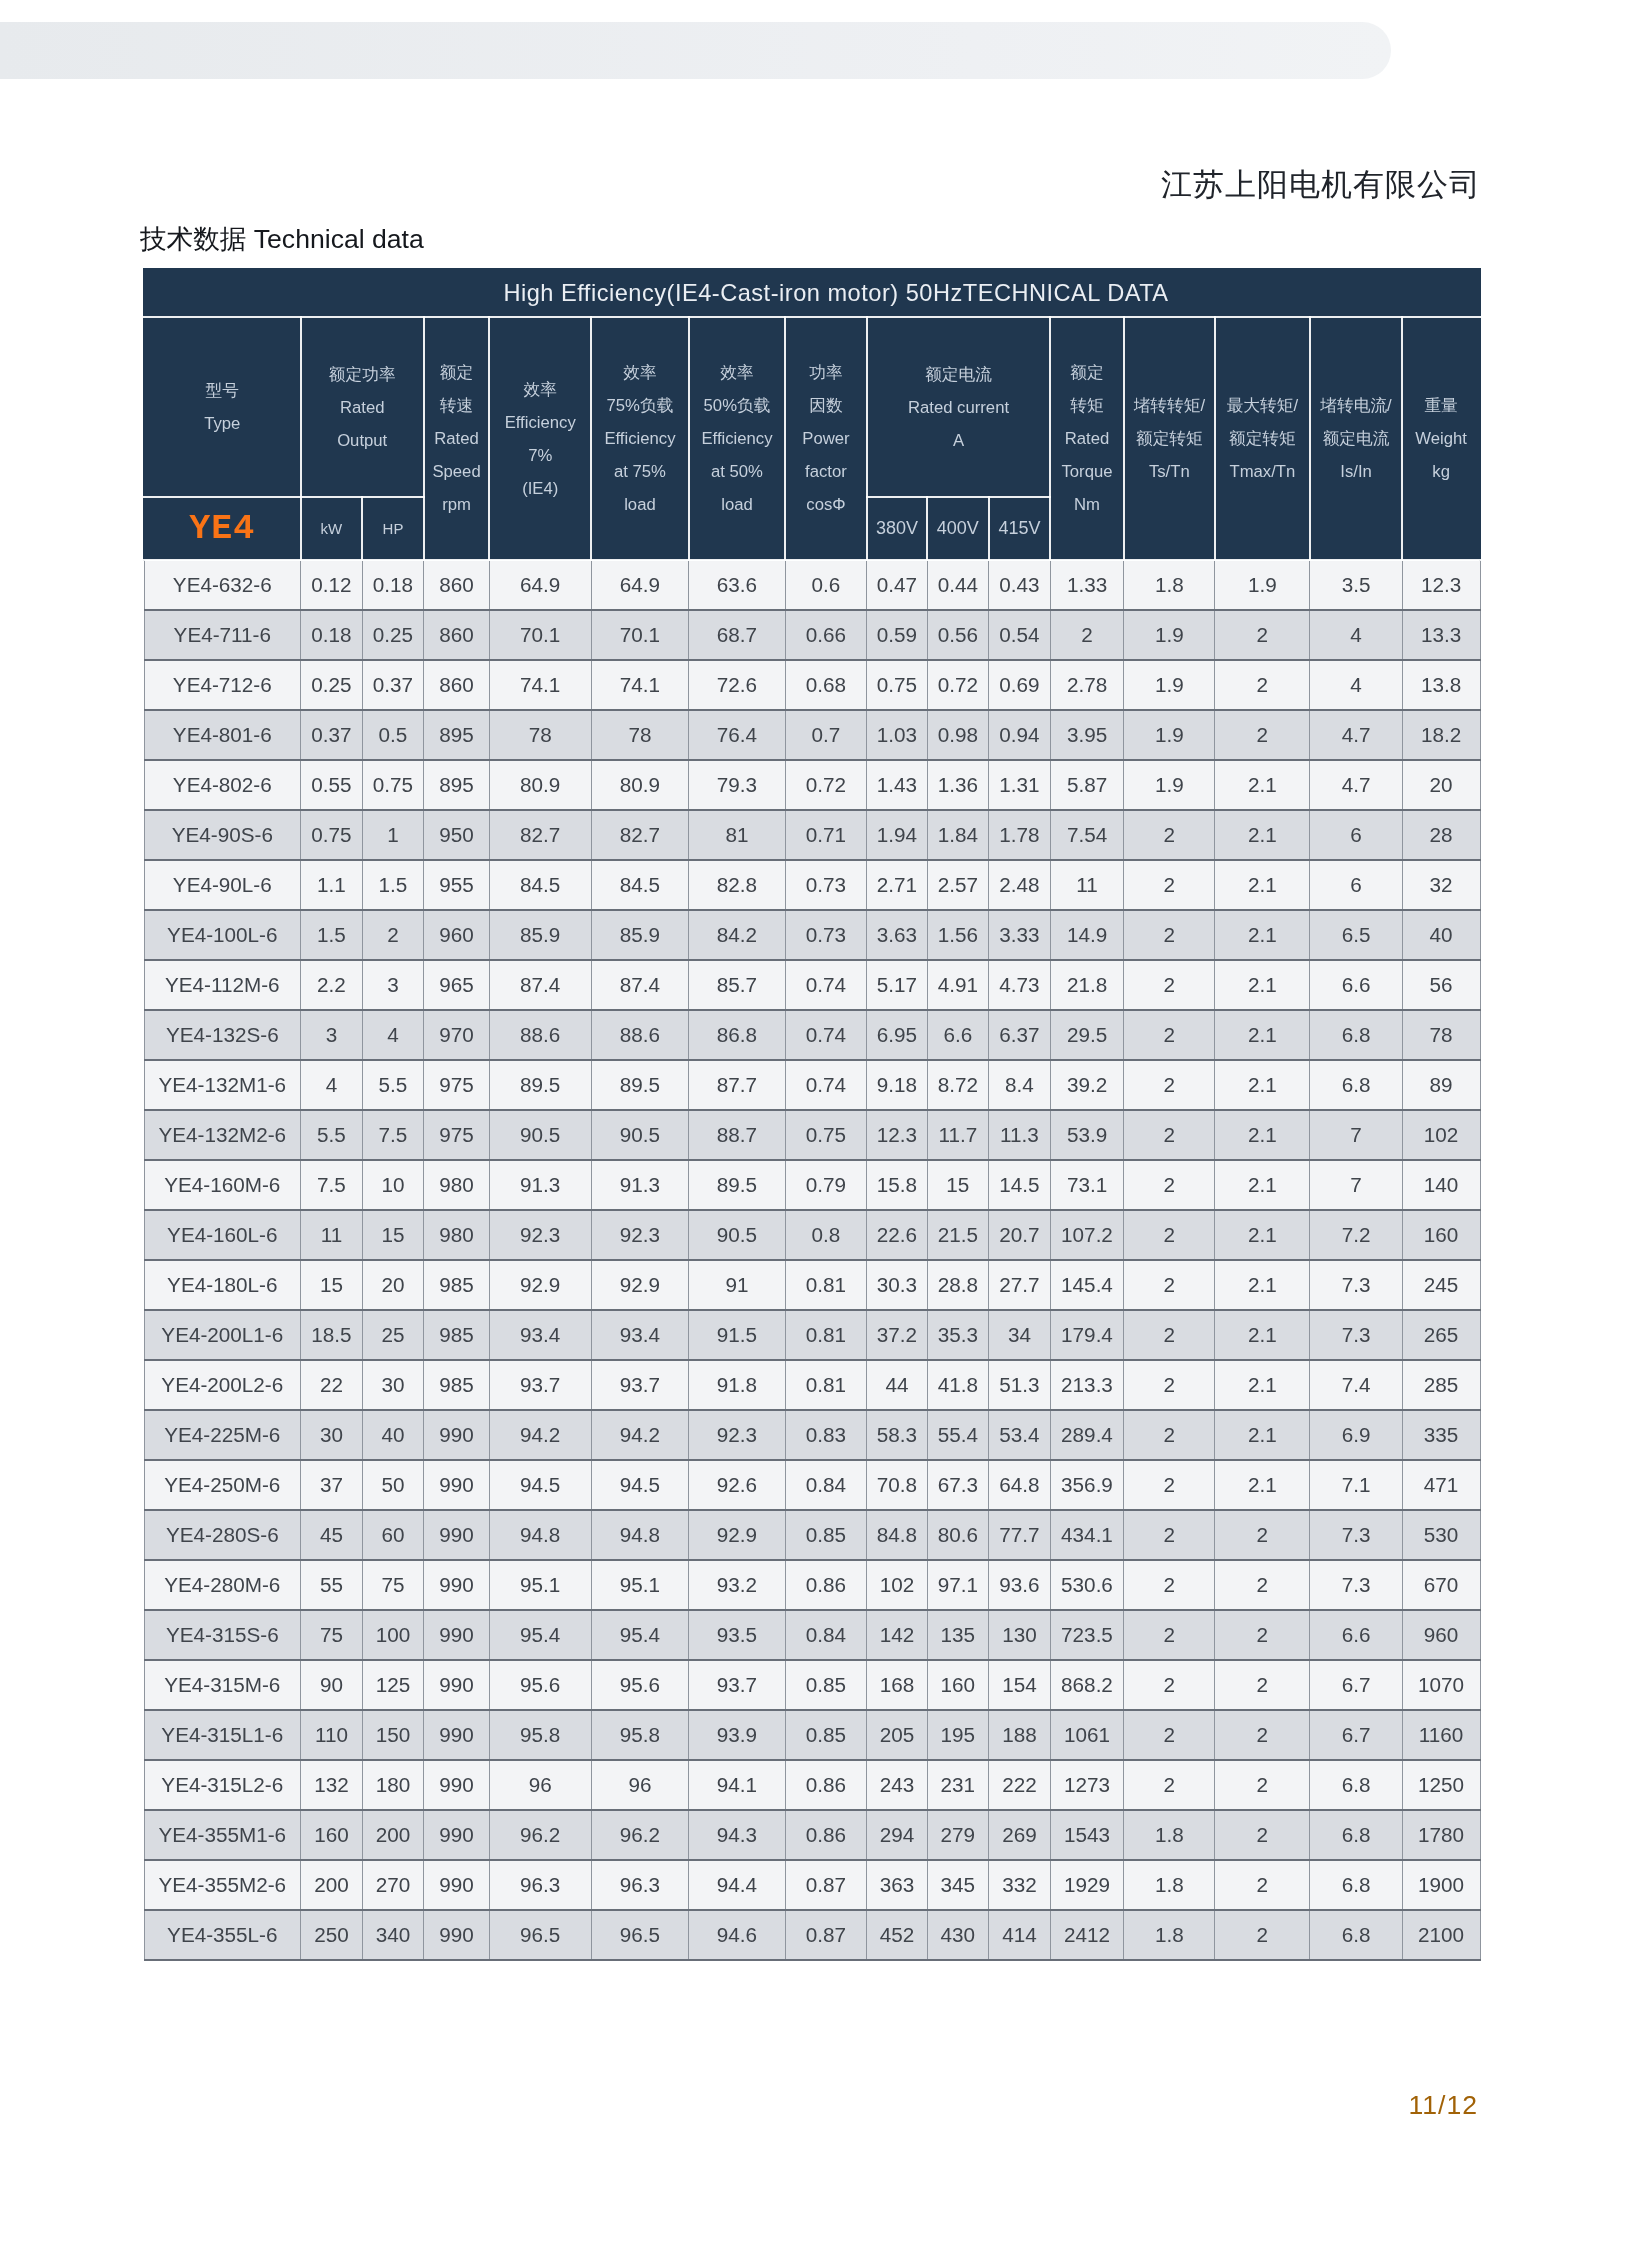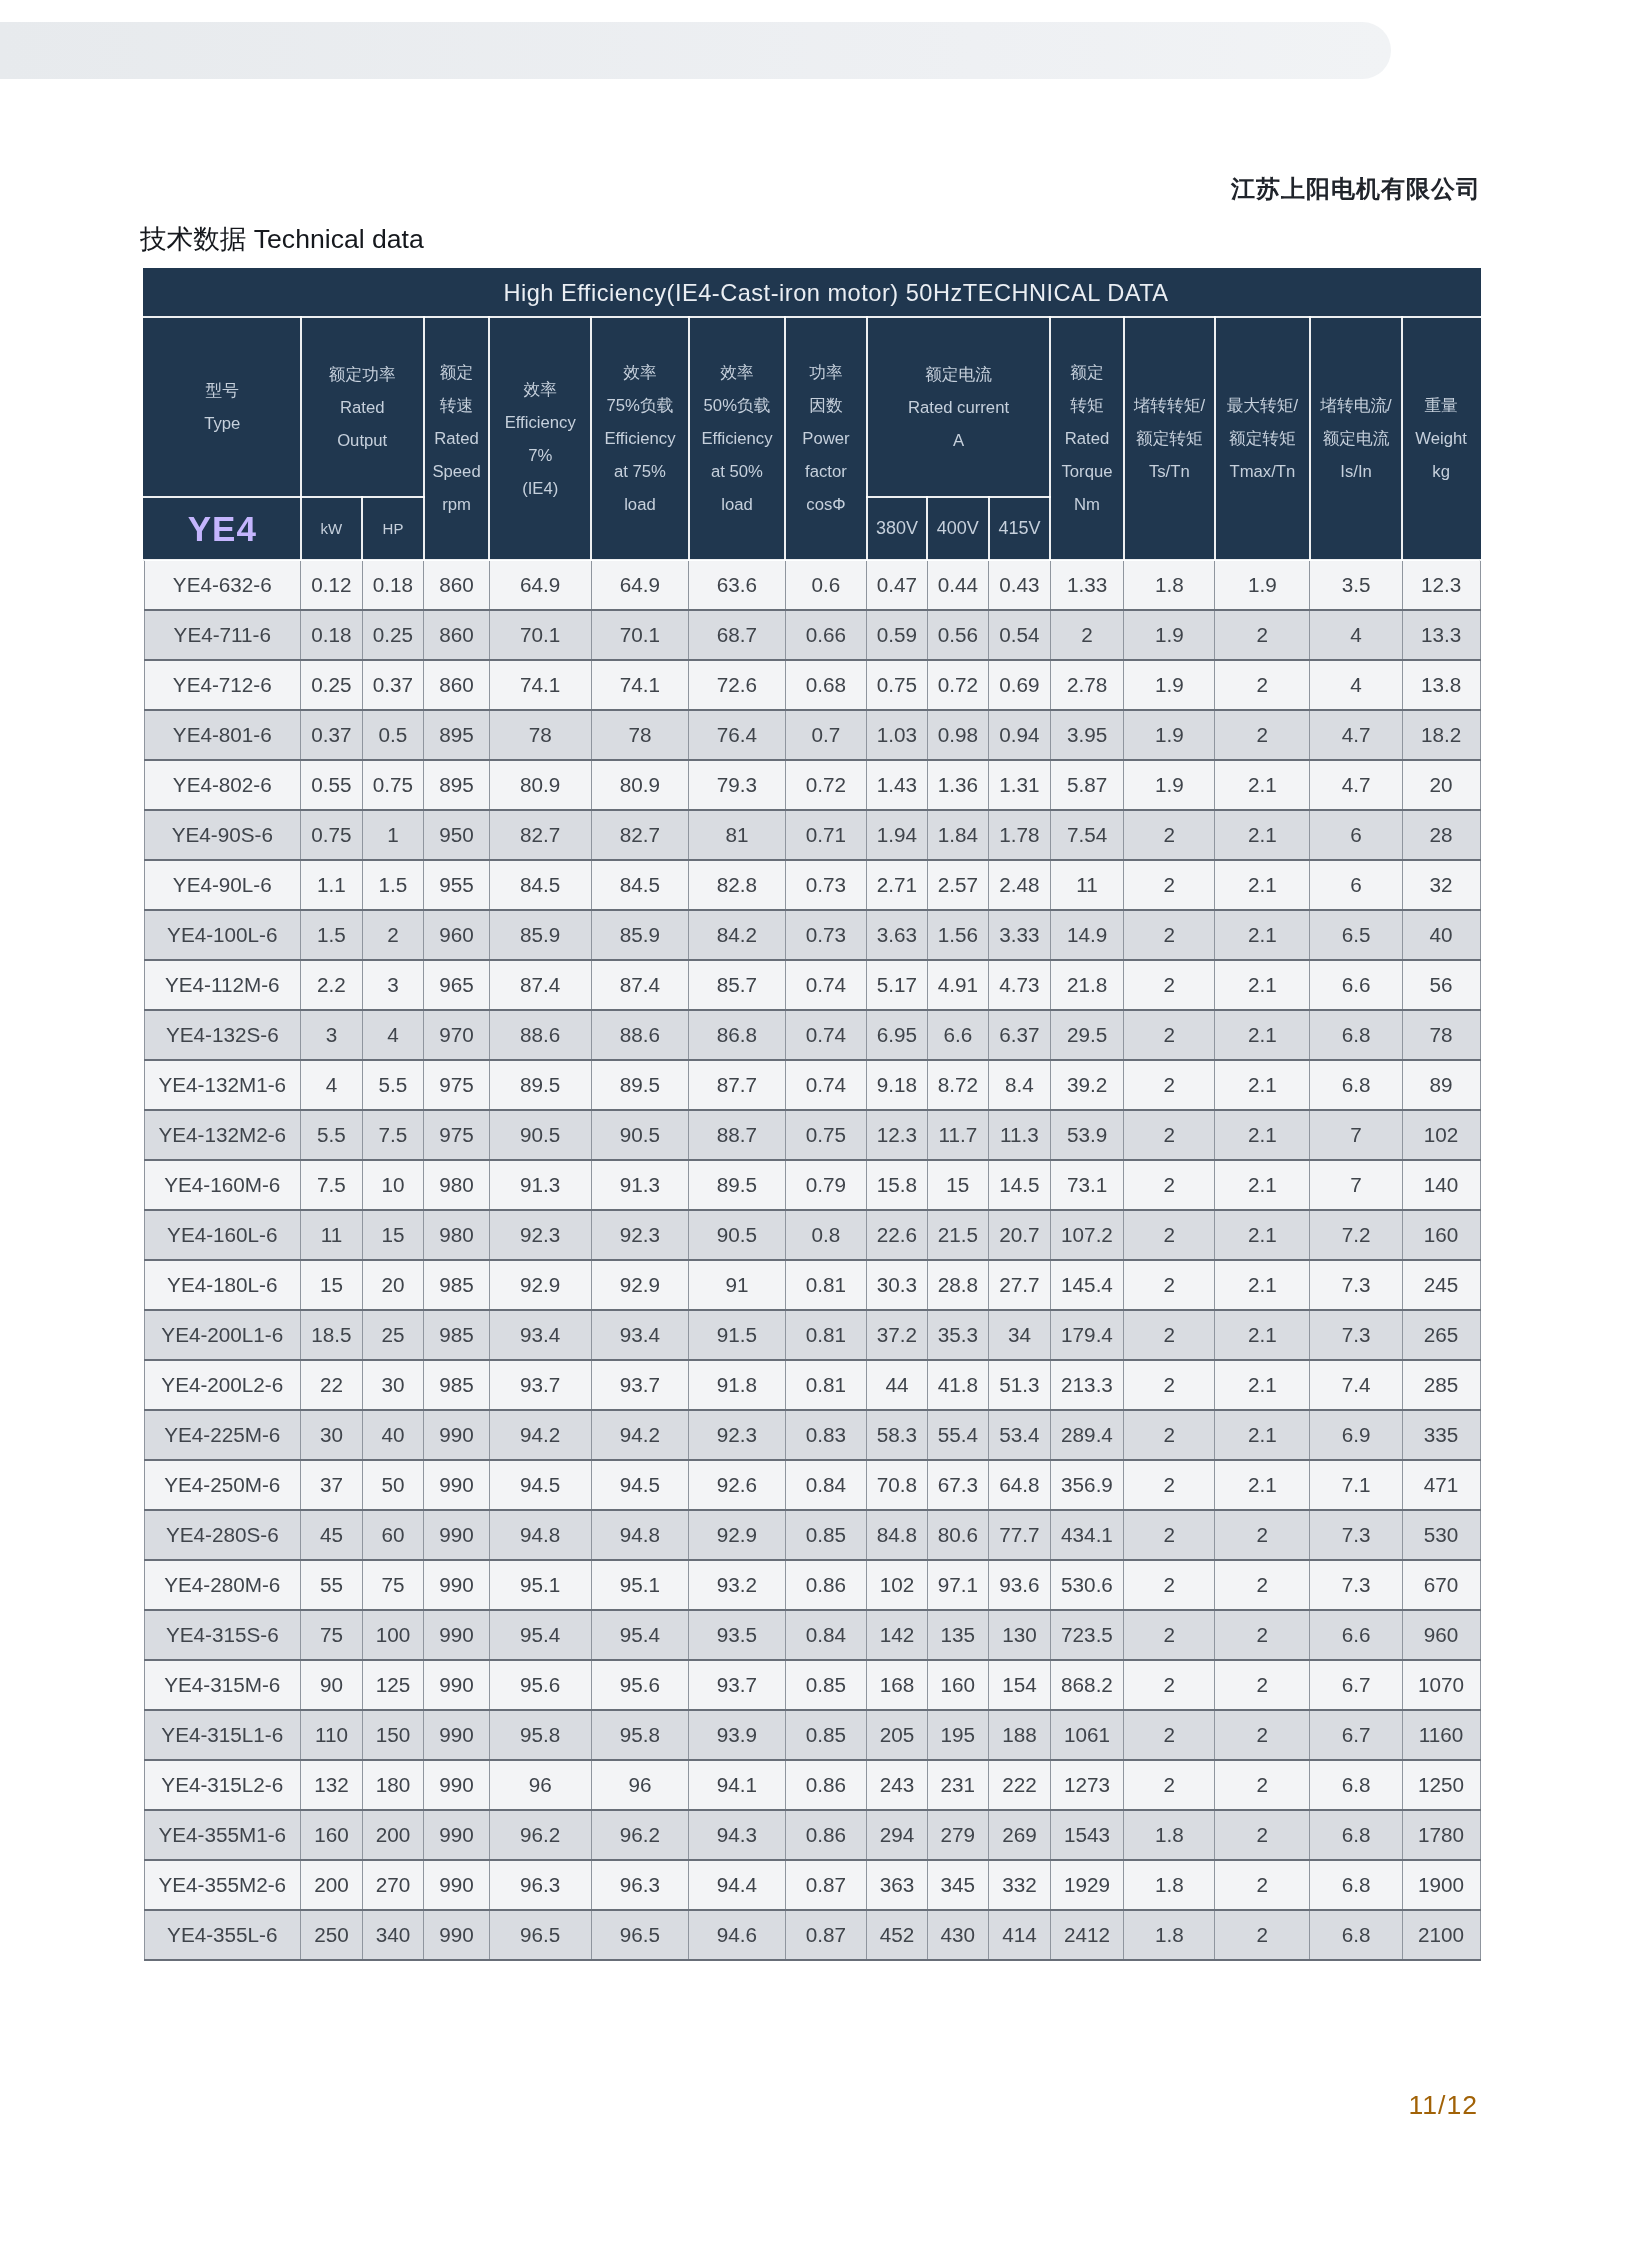--- a/index.html
+++ b/index.html
@@ -8,22 +8,22 @@
     width:1652px; height:2255px; position:relative;
     font-family:"Liberation Sans","DejaVu Sans",sans-serif;
     color:#3f444b;
   }
   .top-bar {
     position:absolute; left:0; top:21.7px; width:1391px; height:57px;
     background:linear-gradient(90deg,#e7eaed 0%,#eef0f3 70%,#f1f3f5 100%);
     border-radius:0 29.6px 29.6px 0;
   }
   .company {
-    position:absolute; top:173px; right:171px;
-    font-size:24px; font-weight:700; color:#20242b; letter-spacing:1px;
+    position:absolute; top:164px; right:171px;
+    font-size:31px; font-weight:400; color:#20242b; letter-spacing:1px;
   }
   .section-title {
     position:absolute; left:140px; top:221px;
     font-size:26.6px; color:#15181d;
   }
   .section-title .zh { font-weight:400; }
   .section-title .en { font-weight:400; }
   table.spec {
     position:absolute; left:143px; top:268px; width:1338px;
     border-collapse:collapse; table-layout:fixed;
@@ -36,21 +36,21 @@
   th.title-cell {
     height:48px; color:#eaeef3; font-size:23.6px; letter-spacing:0.5px;
   }
   tr.hrowB th { height:180px; }
   tr.hrowC th { height:48px; }
   tr.hrowD th { height:63px; }
   th.hc {
     color:#c6d0dc; font-size:16.7px; line-height:33px; white-space:pre-line;
   }
   th.volt { color:#c6d0dc; font-size:18px; }
-  th.ye4 { color:#c4b5fd; font-size:35px; font-weight:700; letter-spacing:1px; }
+  th.ye4 { color:#f97316; font-size:35px; font-weight:700; letter-spacing:1px;font-family:Liberation Mono, monospace; }
   th.unit { color:#c6d0dc; font-size:15px; }
   
   thead th:first-child { border-left-color:#20374f; }
   thead th:last-child { border-right-color:#20374f; }
   th.title-cell { border-top-color:#20374f; border-left-color:#20374f; border-right-color:#20374f;padding-left:48px; }
   
   tbody td {
     height:50px; text-align:center; vertical-align:middle;
     font-size:20.7px; color:#3f444b;
     background:#f3f4f6;

